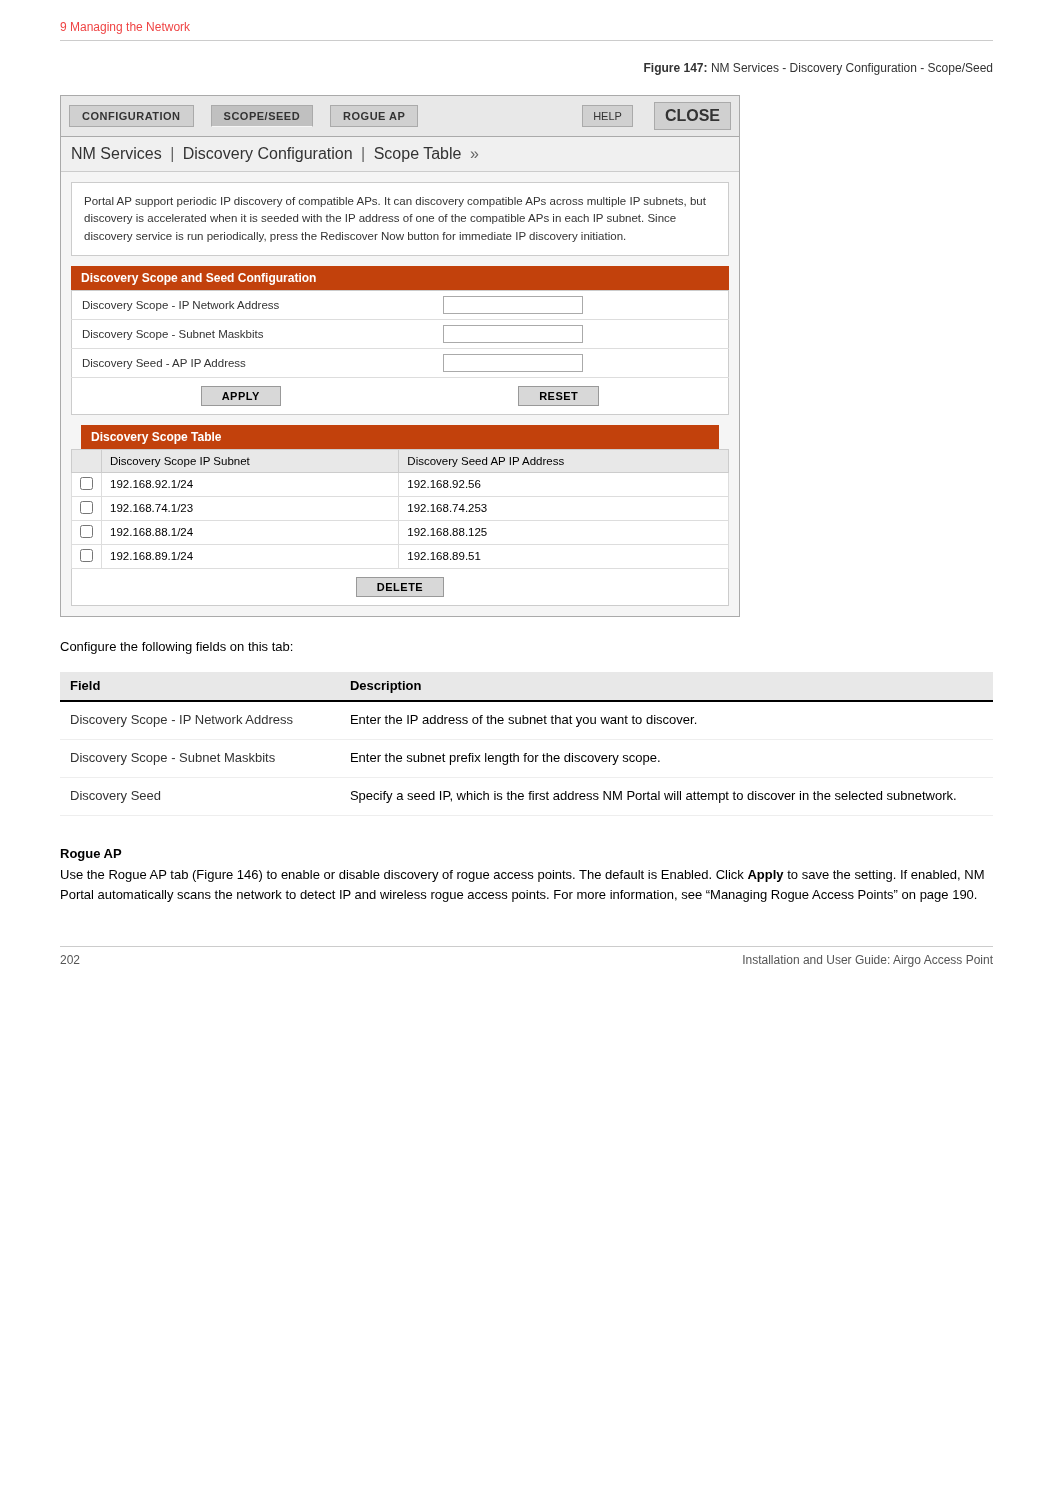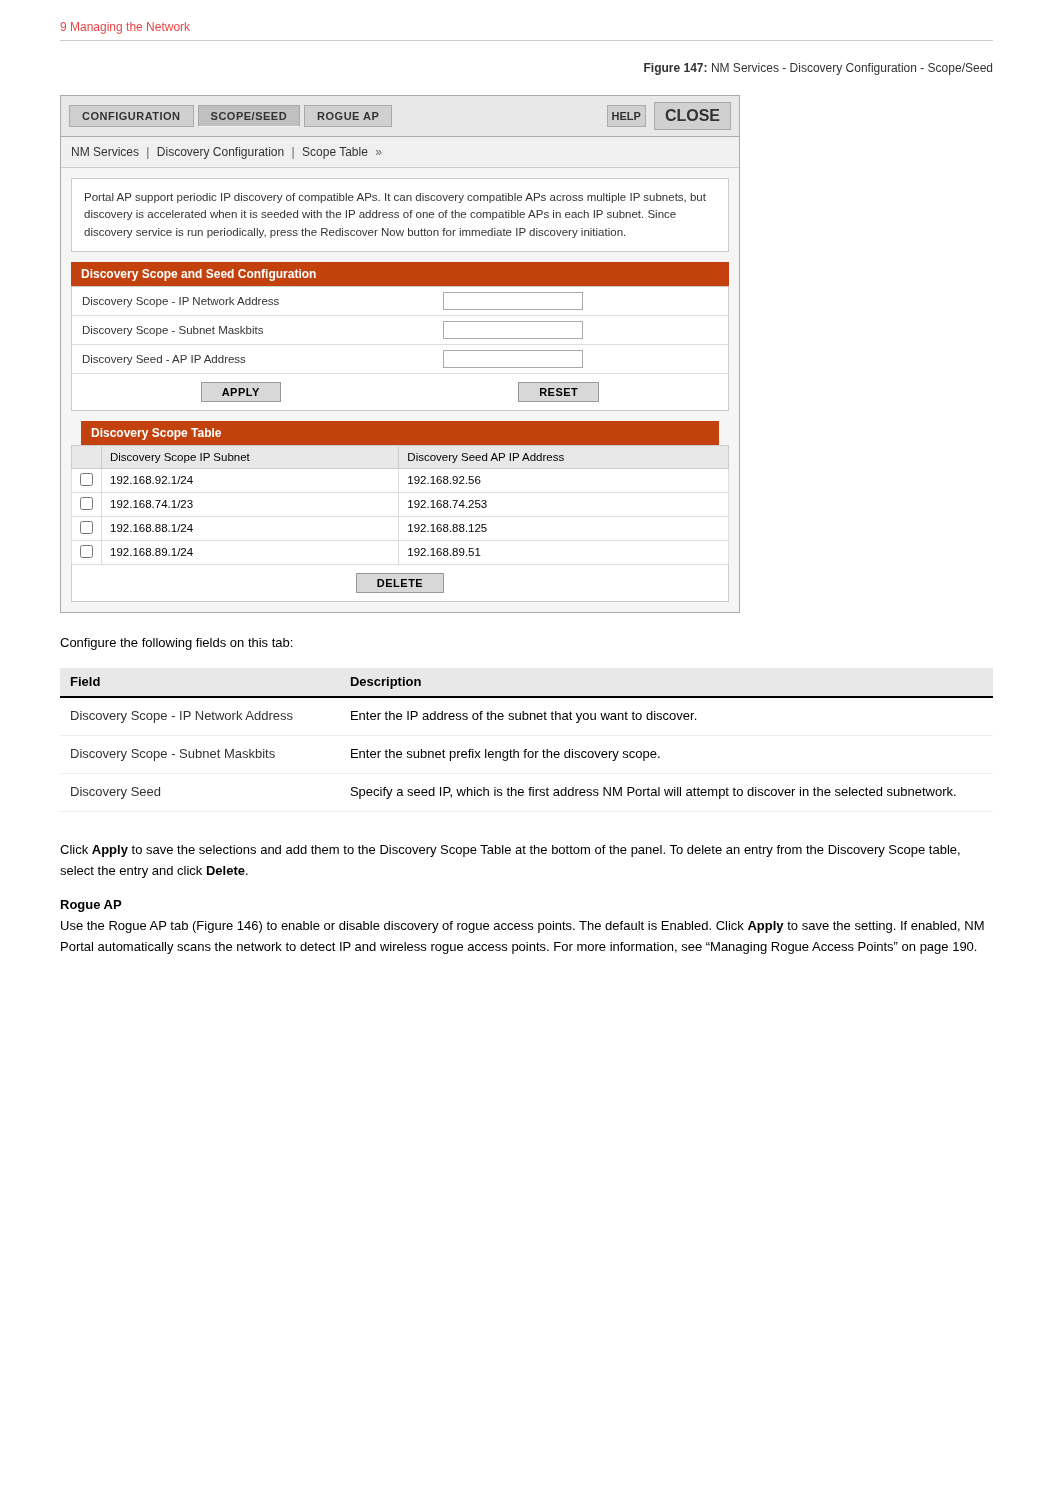--- a/index.html
+++ b/index.html
@@ -39,60 +39,60 @@
       width: 680px;
     }
 
     
     .tab-bar {
       display: flex;
       align-items: center;
       background: #e8e8e8;
       border-bottom: 1px solid #aaa;
       padding: 6px 8px;
-      gap: 4px;
+      gap: 17px;
     }
     .tab {
       background: #d0d0d0;
       border: 1px solid #aaa;
       padding: 4px 12px;
       font-size: 11px;
       font-weight: bold;
       color: #333;
       cursor: pointer;
       letter-spacing: 0.5px;
     }
     .tab.active {
       background: #c0c0c0;
       border-bottom: 1px solid #f5f5f5;
     }
     .tab-spacer { flex: 1; }
     .help-btn {
       background: #d0d0d0;
       border: 1px solid #aaa;
-      padding: 4px 4px;
+      padding: 4px 10px;
       font-size: 11px;
-      font-weight: bold;
+      font-weight: normal;
       color: #333;
       cursor: pointer;
       margin-right: 4px;
     }
     .close-btn {
       background: #d0d0d0;
       border: 1px solid #aaa;
       padding: 4px 10px;
       font-size: 16px;
       font-weight: bold;
       color: #333;
       cursor: pointer;
     }
 
     
     .breadcrumb {
-      font-size: 12px;
+      font-size: 16px;
       padding: 8px 10px;
       color: #333;
       border-bottom: 1px solid #ccc;
       background: #f0f0f0;
     }
     .breadcrumb span.sep { margin: 0 4px; color: #666; }
     .breadcrumb span.arrow { margin-left: 4px; color: #666; }
 
     
     .info-box {
@@ -390,23 +390,26 @@
       <td>Discovery Scope - Subnet Maskbits</td>
       <td>Enter the subnet prefix length for the discovery scope.</td>
     </tr>
           <tr>
       <td>Discovery Seed</td>
       <td>Specify a seed IP, which is the first address NM Portal will attempt to discover in the selected subnetwork.</td>
     </tr>
         </tbody>
     </table>
 
-    <p id="apply-note-text">Click <strong>Apply</strong> to save the selections and add them to the Discovery Scope Table at the bottom of the panel. To delete an entry from the Discovery Scope table, select the entry and click <strong>Delete</strong>.</p>
 
     <p>
       <span class="rogue-ap-heading">Rogue AP</span><br>
       <span id="rogue-ap-body">Use the Rogue AP tab (Figure 146) to enable or disable discovery of rogue access points. The default is Enabled. Click <strong>Apply</strong> to save the setting. If enabled, NM Portal automatically scans the network to detect IP and wireless rogue access points. For more information, see “Managing Rogue Access Points” on page 190.</span>
     </p>
 
   </div>
 
+  <div class="page-footer">
+    <span>202</span>
+    <span>Installation and User Guide: Airgo Access Point</span>
+  </div>
 
 </div>
 
 </body></html>

